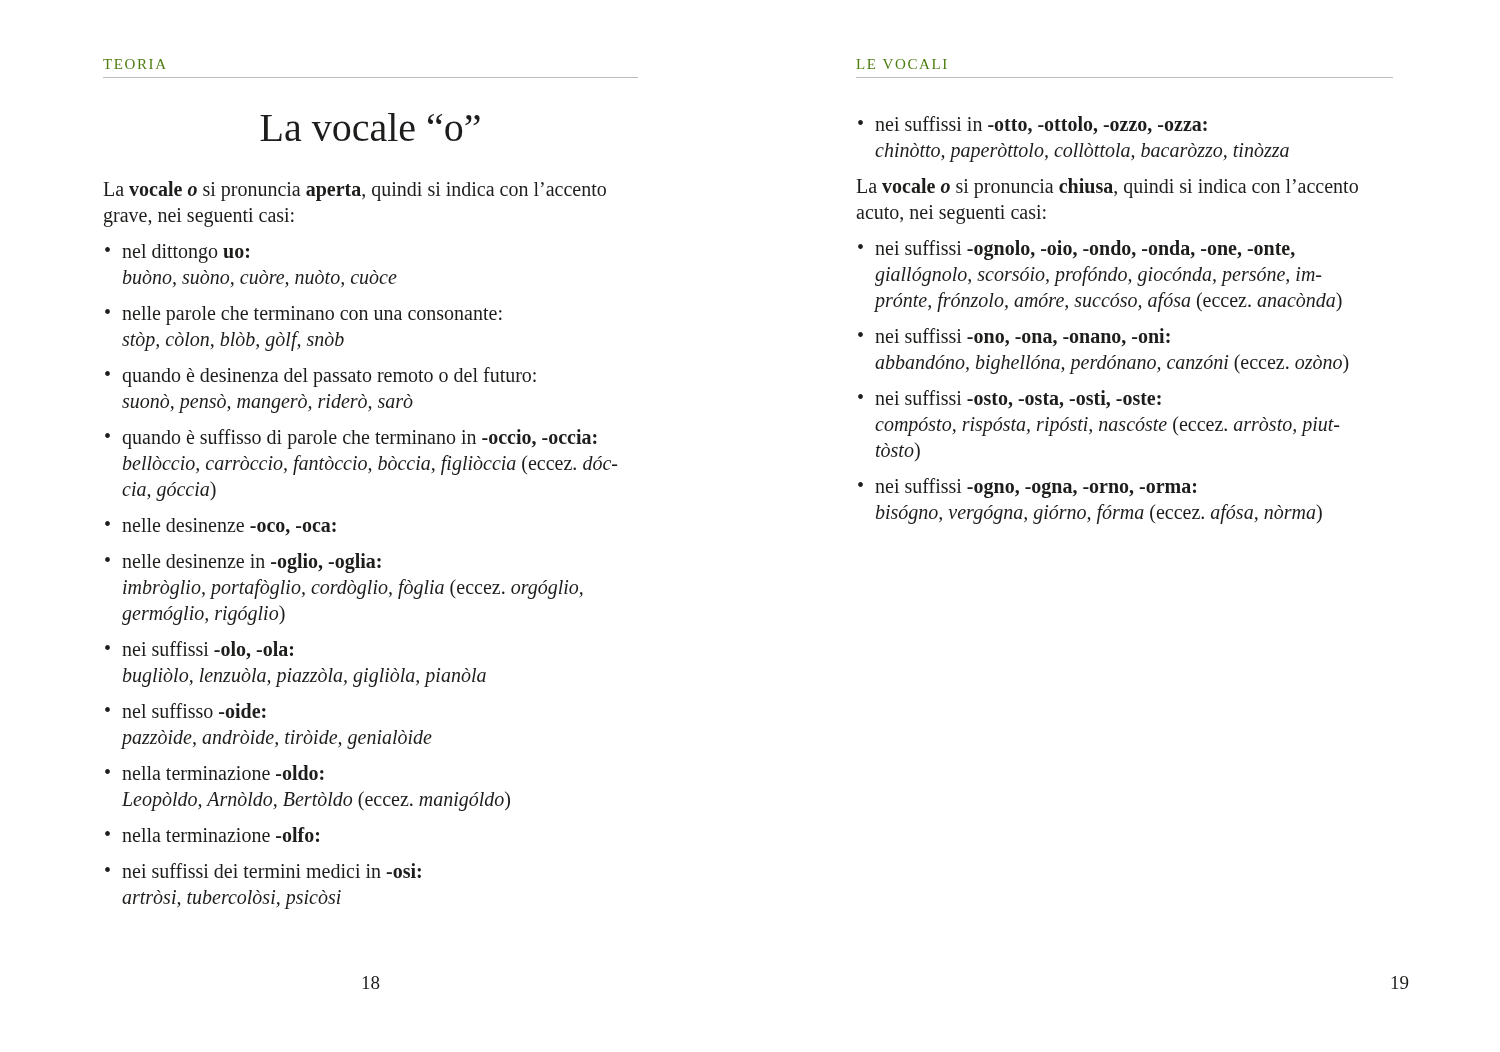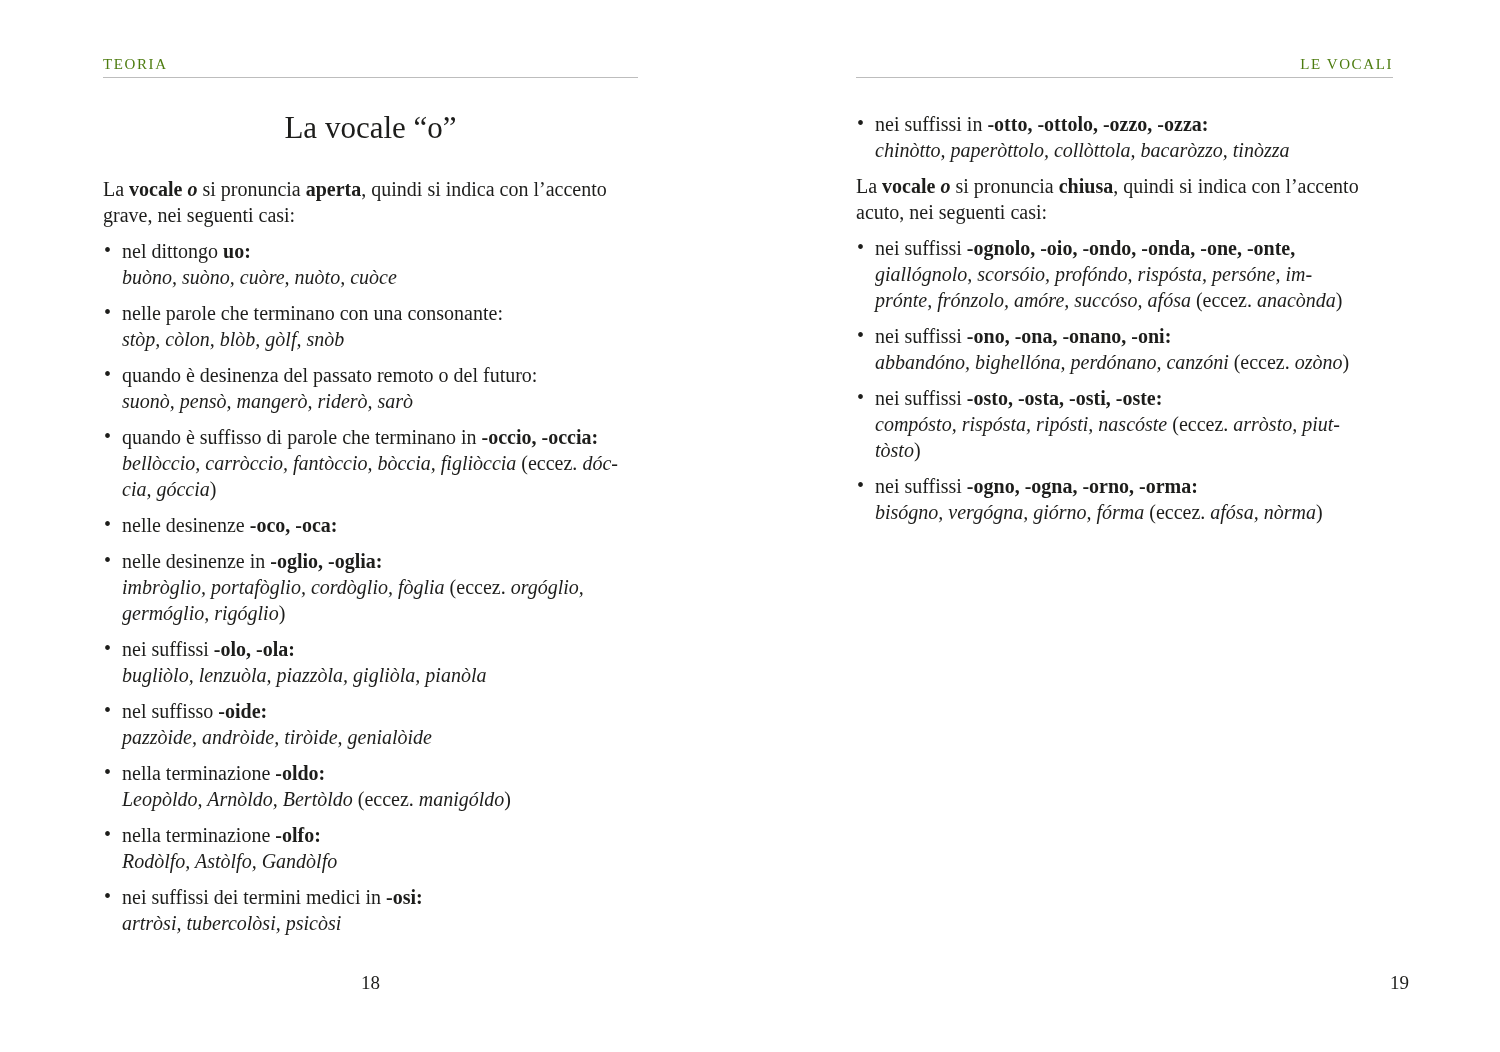--- a/index.html
+++ b/index.html
@@ -23,31 +23,31 @@
   }
   .page.left  { left: 103px; width: 535px; }
   .page.right { left: 856px; width: 537px; }
 
   .running-head {
     font-size: 15px;
     line-height: 15px;
     letter-spacing: 1.6px;
     color: #4d7c0f;
   }
-  .page.right .running-head { text-align: right; }
+  .page.right .running-head { }
 
   .head-rule {
     margin-top: 5px;
     border: none;
     border-top: 1px solid #bdbdbd;
     height: 0;
   }
 
   .section-title {
-    font-size: 31px;
+    font-size: 40px;
     line-height: 34px;
     font-weight: normal;
     text-align: center;
     margin: 33px 0 31px 0;
   }
 
   .content { margin-top: 16px; }
   .page.right .content { margin-top: 33px; }
 
   .block { margin-top: 10px; }
@@ -136,21 +136,20 @@
           <span class="line"><span class="seg-i">pazzòide, andròide, tiròide, genialòide</span></span>
         </div>
         <div class="block bullet">
           <span class="marker">•</span>
           <span class="line"><span>nella terminazione </span><span class="seg-b">-oldo:</span></span>
           <span class="line"><span class="seg-i">Leopòldo, Arnòldo, Bertòldo </span><span>(eccez. </span><span class="seg-i">manigóldo</span><span>)</span></span>
         </div>
         <div class="block bullet">
           <span class="marker">•</span>
           <span class="line"><span>nella terminazione </span><span class="seg-b">-olfo:</span></span>
-          <span class="line"><span class="seg-i">Rodòlfo, Astòlfo, Gandòlfo</span></span>
         </div>
         <div class="block bullet">
           <span class="marker">•</span>
           <span class="line"><span>nei suffissi dei termini medici in </span><span class="seg-b">-osi:</span></span>
           <span class="line"><span class="seg-i">artròsi, tubercolòsi, psicòsi</span></span>
         </div>
       </div>
   </section>
 
   <section class="page right">
@@ -164,21 +163,21 @@
           <span class="line"><span>nei suffissi in </span><span class="seg-b">-otto, -ottolo, -ozzo, -ozza:</span></span>
           <span class="line"><span class="seg-i">chinòtto, paperòttolo, collòttola, bacaròzzo, tinòzza</span></span>
         </div>
         <div class="block para">
           <span class="line"><span>La </span><span class="seg-b">vocale </span><span class="seg-bi">o</span><span> si pronuncia </span><span class="seg-b">chiusa</span><span>, quindi si indica con l’accento</span></span>
           <span class="line"><span>acuto, nei seguenti casi:</span></span>
         </div>
         <div class="block bullet">
           <span class="marker">•</span>
           <span class="line"><span>nei suffissi </span><span class="seg-b">-ognolo, -oio, -ondo, -onda, -one, -onte,</span></span>
-          <span class="line"><span class="seg-i">giallógnolo, scorsóio, profóndo, rispósta, persóne, im-</span></span>
+          <span class="line"><span class="seg-i">giallógnolo, scorsóio, profóndo, giocónda, persóne, im-</span></span>
           <span class="line"><span class="seg-i">prónte, frónzolo, amóre, succóso, afósa </span><span>(eccez. </span><span class="seg-i">anacònda</span><span>)</span></span>
         </div>
         <div class="block bullet">
           <span class="marker">•</span>
           <span class="line"><span>nei suffissi </span><span class="seg-b">-ono, -ona, -onano, -oni:</span></span>
           <span class="line"><span class="seg-i">abbandóno, bighellóna, perdónano, canzóni </span><span>(eccez. </span><span class="seg-i">ozòno</span><span>)</span></span>
         </div>
         <div class="block bullet">
           <span class="marker">•</span>
           <span class="line"><span>nei suffissi </span><span class="seg-b">-osto, -osta, -osti, -oste:</span></span>

